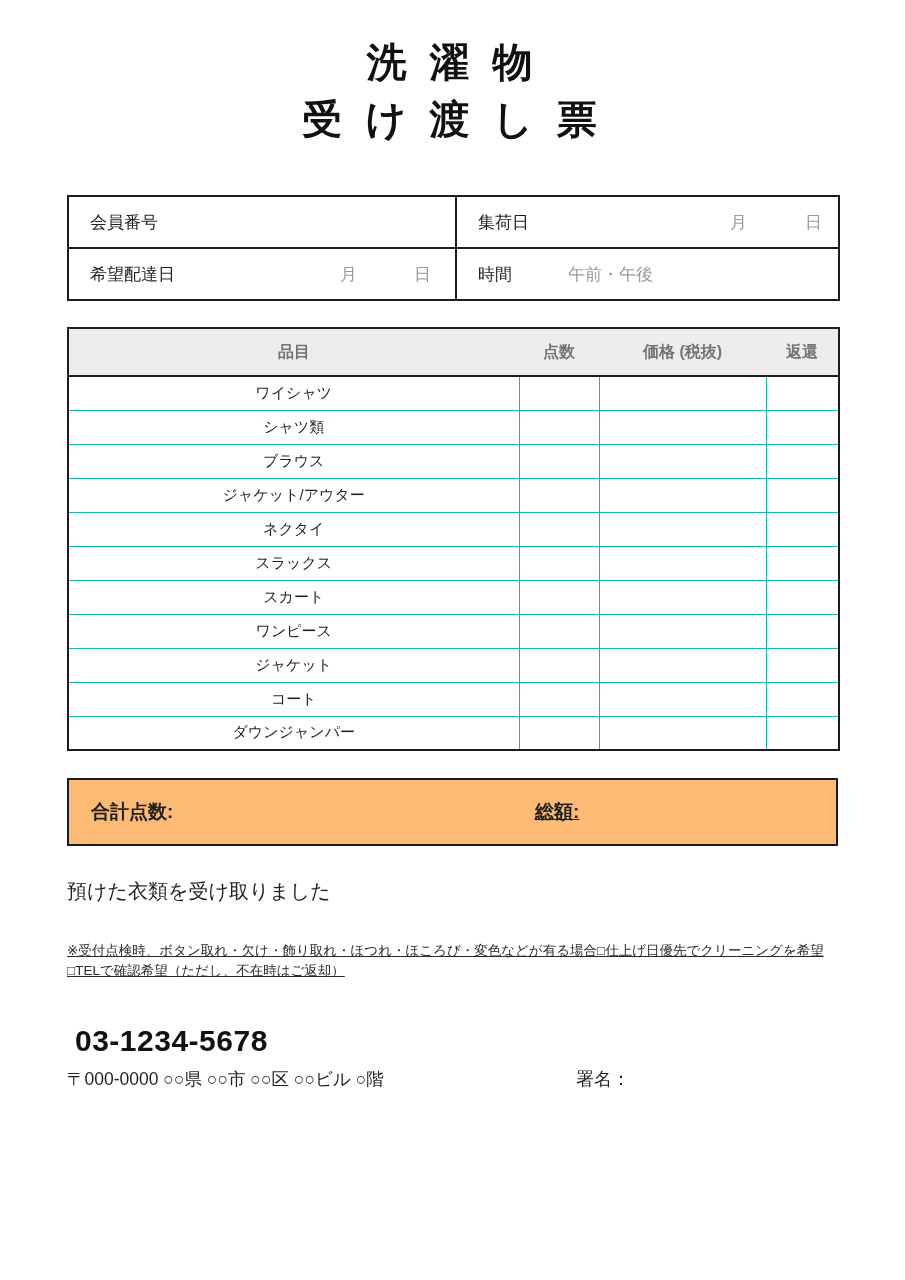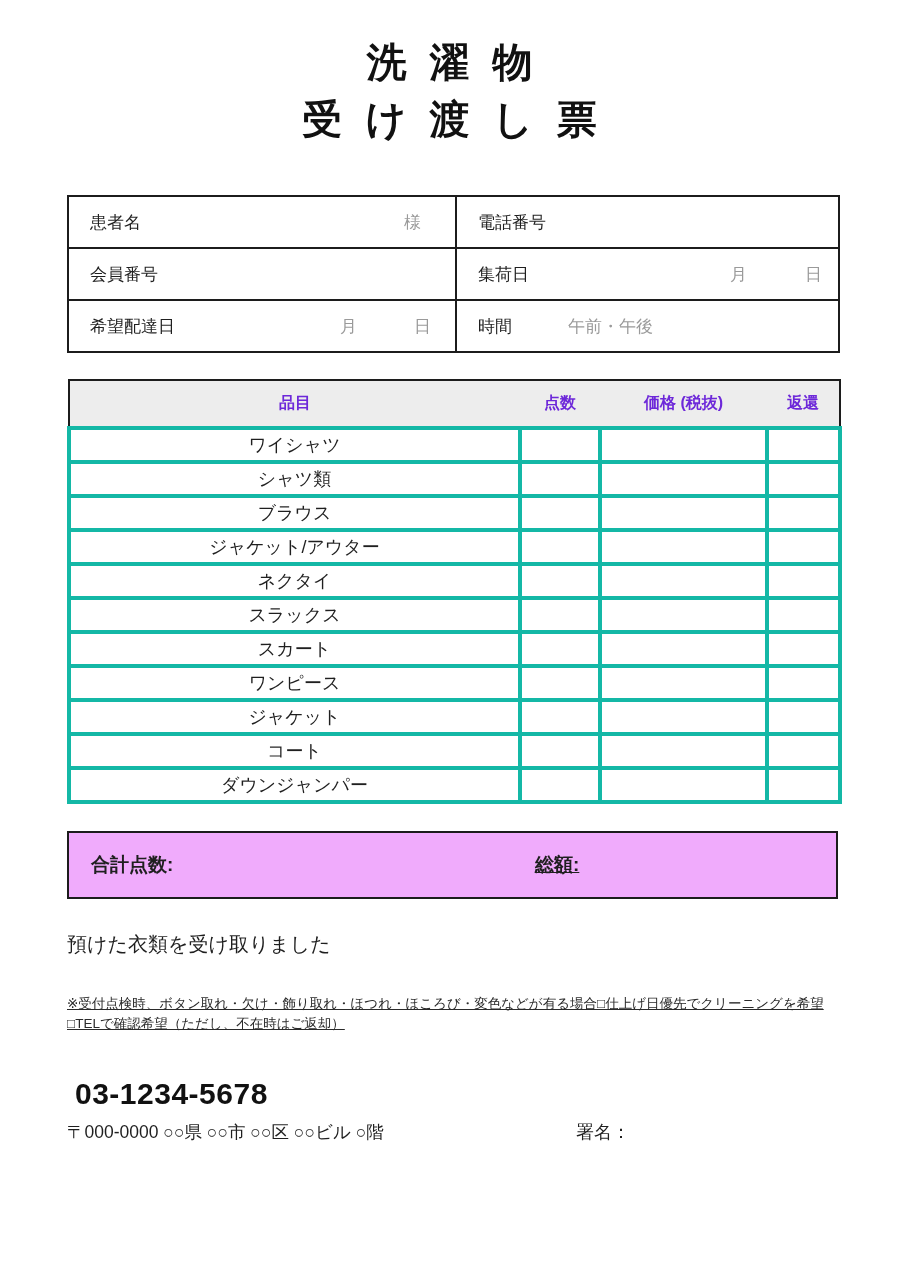--- a/index.html
+++ b/index.html
@@ -63,37 +63,37 @@
     border: 2px solid #1c1c1c;
   }
   .items-table thead th {
     background: #ededed;
     height: 48px;
     font-size: 16px;
     font-weight: 700;
     text-align: center;
     vertical-align: middle;
     border-bottom: 2px solid #1c1c1c;
-    color: #6d28d9;
+    color: #737373;
   }
   .items-table tbody td {
     height: 34px;
-    border: 4px solid #14b8a6;
-    font-size: 18px;
+    border: 1px solid #14b8a6;
+    font-size: 15px;
     text-align: center;
     vertical-align: middle;
     color: #1f1f1f;
   }
 
   
   .totals-box {
     margin-top: 27px;
     width: 771px;
     height: 68px;
-    background: #f0abfc;
+    background: #fdba74;
     border: 2px solid #1c1c1c;
     position: relative;
     display: flex;
     align-items: center;
     font-size: 19px;
     font-weight: 700;
   }
   .totals-box .count { padding-left: 22px; }
   .totals-box .amount { position: absolute; left: 466px; text-decoration: underline; }
 
@@ -138,33 +138,20 @@
     <div>洗 濯 物</div>
     <div>受 け 渡 し 票</div>
   </header>
 
   <table class="info-table">
     <colgroup>
         <col style="width:388px">
         <col style="width:383px">
       </colgroup>
     <tbody>
-        <tr>
-      <td>
-        <div class="cell-flex cell-patient">
-          <span class="lbl">患者名</span>
-          <span class="muted">様</span>
-        </div>
-      </td>
-      <td>
-        <div class="cell-flex">
-          <span class="lbl">電話番号</span>
-        </div>
-      </td>
-    </tr>
     <tr>
       <td>
         <div class="cell-flex">
           <span class="lbl">会員番号</span>
         </div>
       </td>
       <td>
         <div class="cell-flex cell-pickup">
           <span class="lbl">集荷日</span>
           <span class="muted m-month">月</span>

